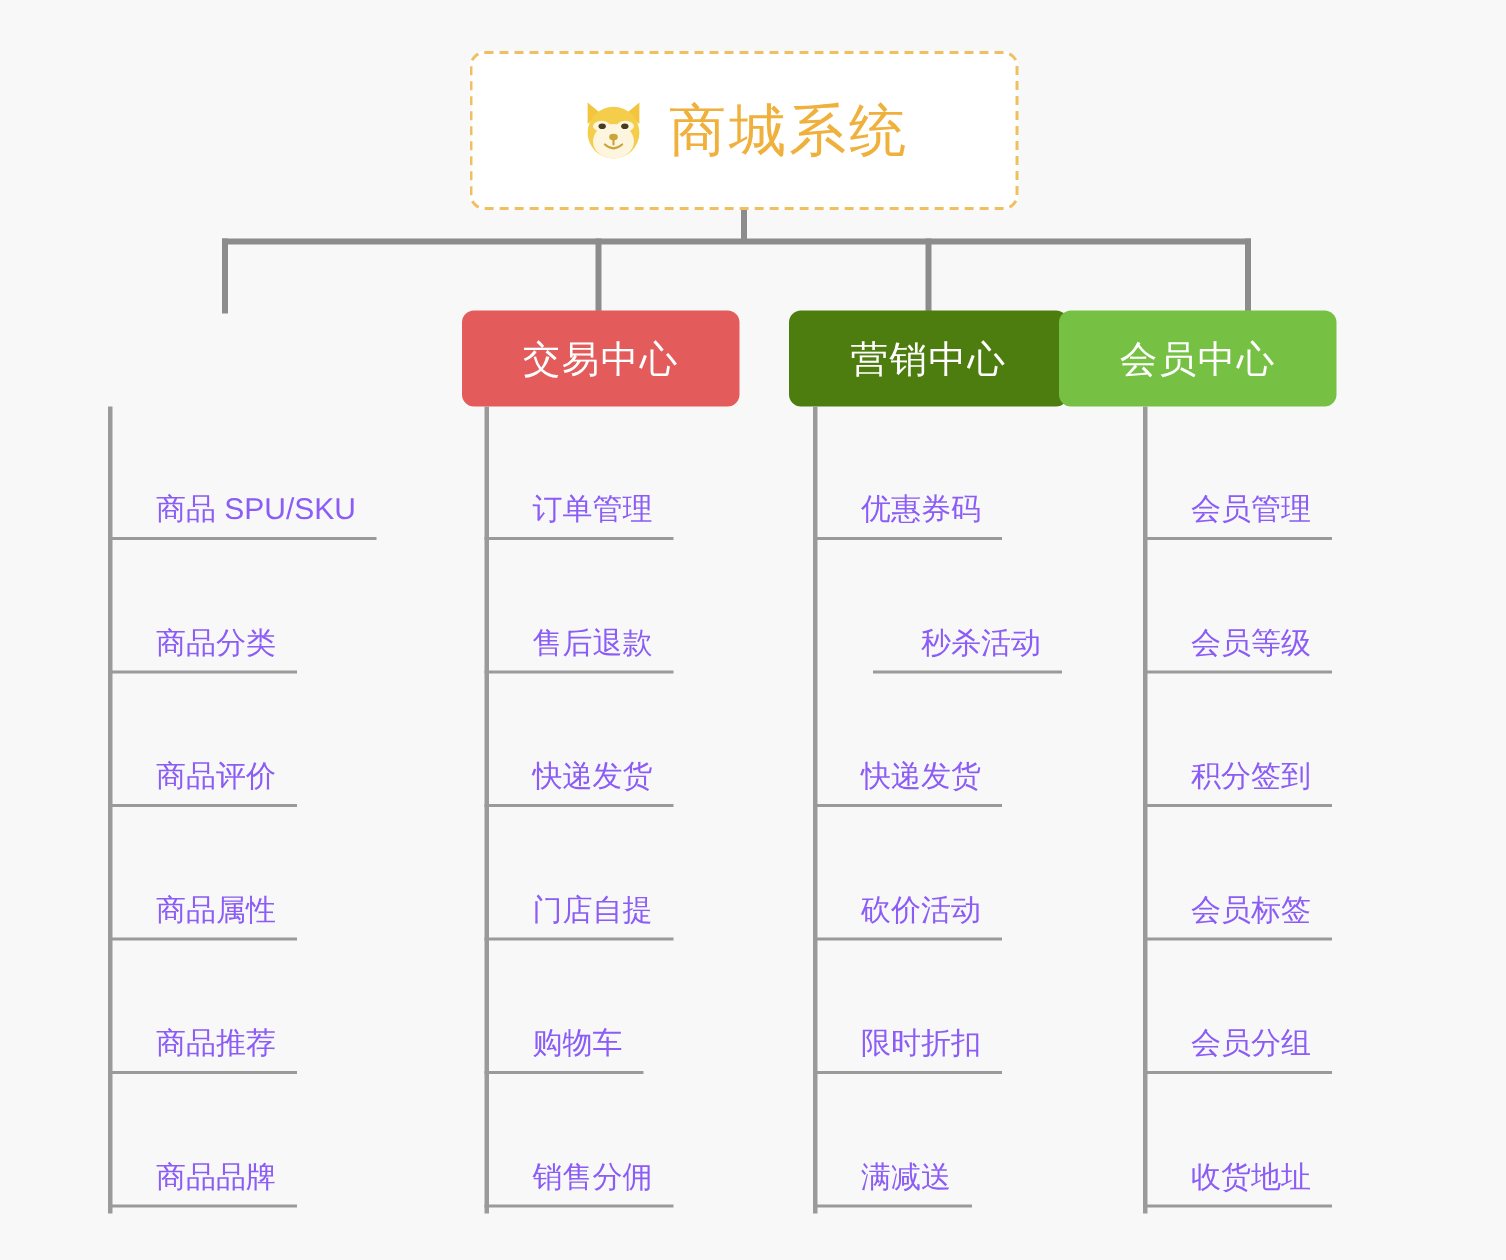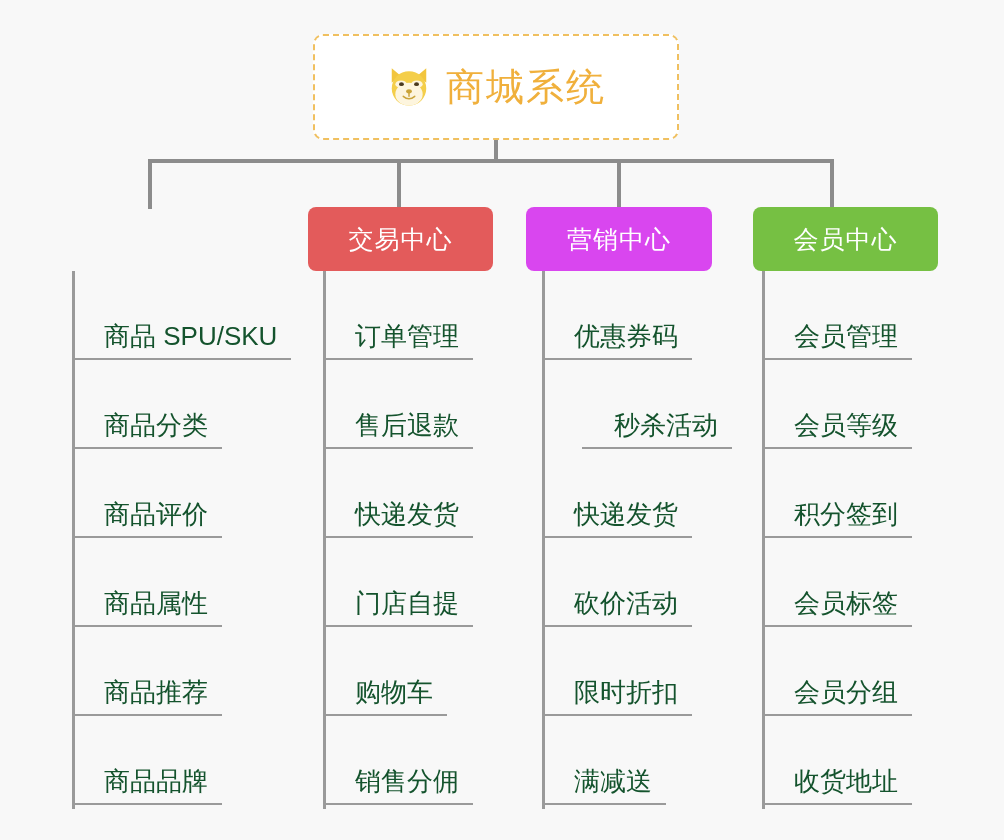--- a/index.html
+++ b/index.html
@@ -96,22 +96,22 @@
     display: flex;
     align-items: flex-end;
   }
   .leaf-inner {
     position: relative;
     display: inline-block;
     padding: 0 14px 6px 32px;
     border-bottom: 2px solid #9a9a9a;
   }
   .leaf-label {
-    font-size: 26px;
-    color: #14532d;
+    font-size: 20px;
+    color: #8b5cf6;
     white-space: nowrap;
     line-height: 1.15;
   }
 </style>
 </head>
 <body style="background: rgb(248, 248, 248);">
 
 <div id="chart-root">
 
   <div class="root-node" style="border-color: rgb(240, 192, 96); background: rgb(255, 255, 255);">
@@ -146,24 +146,24 @@
   <div class="line h-line" style="left: 148px; top: 159px; width: 686px; background: rgb(140, 140, 140);"></div>
 
   <div class="line v-line" style="left: 148px; top: 159px; height: 50px; background: rgb(140, 140, 140);"></div>
   <div class="line v-line" style="left: 397px; top: 159px; height: 50px; background: rgb(140, 140, 140);"></div>
   <div class="line v-line" style="left: 617px; top: 159px; height: 50px; background: rgb(140, 140, 140);"></div>
   <div class="line v-line" style="left: 830px; top: 159px; height: 50px; background: rgb(140, 140, 140);"></div>
 
   <div class="cat-box" style="left: 308px; width: 185px; background: rgb(227, 91, 91);">
     <span>交易中心</span>
   </div>
-  <div class="cat-box" style="left: 526px; width: 186px; background: #d946ef;">
+  <div class="cat-box" style="left: 526px; width: 186px; background: #4d7c0f;">
     <span>营销中心</span>
   </div>
-  <div class="cat-box" style="left: 753px; width: 185px; background: rgb(118, 192, 67); justify-content: center;">
+  <div class="cat-box" style="left: 706px; width: 185px; background: rgb(118, 192, 67); justify-content: center;">
     <span>会员中心</span>
   </div>
 
   <div class="leaf-col" style="left:72px;">
     <div class="spine" style="height:538px;"></div>
     <div class="leaf-item" style="top:0px;">
       <div class="leaf-inner"><span class="leaf-label">商品 SPU/SKU</span></div>
     </div>
     <div class="leaf-item" style="top:89px;">
       <div class="leaf-inner"><span class="leaf-label">商品分类</span></div>

